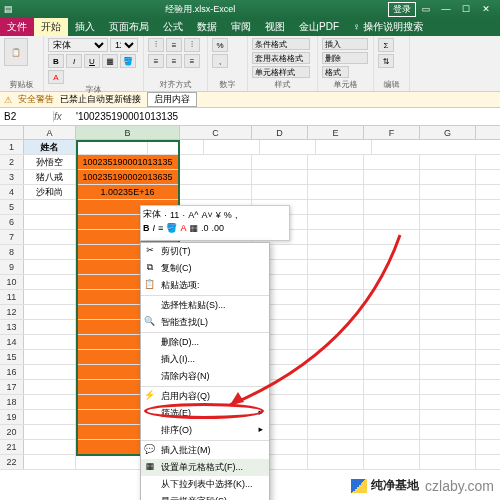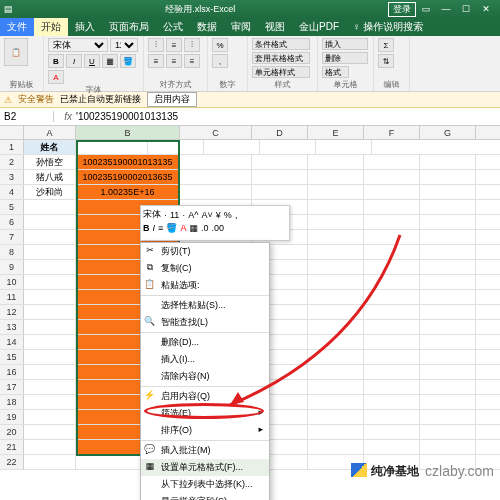--- a/index.html
+++ b/index.html
@@ -2,34 +2,34 @@
 <html><head>
 <meta charset="utf-8">
 <style>
 * { box-sizing: border-box; margin: 0; padding: 0; font-family: "Microsoft YaHei", Arial, sans-serif; }
 body { background: #fff; width: 500px; height: 500px; overflow: hidden; position: relative; font-size: 10px; }
 .titlebar { background: linear-gradient(#2a7d4f,#1e6b3f); height: 18px; display: flex; align-items: center; color: #fff; font-size: 9px; padding: 0 4px; }
 .titlebar .spacer { flex: 1; }
 .titlebar .wbtn { width: 20px; text-align: center; cursor: pointer; }
 .tabs { background: #1e6b3f; height: 18px; display: flex; align-items: flex-end; font-size: 10px; color: #fff; }
 .tabs .tab { padding: 2px 7px; cursor: pointer; }
-.tabs .tab.file { background: #3b82f6; }
+.tabs .tab.file { background: #be185d; }
 .tabs .tab.active { background: #fef9c3; color: #222; }
 .ribbon { background: #f1f1f1; border-bottom: 1px solid #d0d0d0; height: 56px; display: flex; }
 .rgroup { border-right: 1px solid #e0e0e0; display: flex; flex-direction: column; justify-content: space-between; padding: 2px 4px 1px; }
 .rgroup .label { text-align: center; font-size: 8px; color: #666; }
 .rbtns { display: flex; gap: 2px; flex-wrap: wrap; }
 .rbtn { width: 16px; height: 14px; background: #e8e8e8; border: 1px solid #ccc; font-size: 8px; display: flex; align-items: center; justify-content: center; cursor: pointer; }
 .rbtn.big { width: 24px; height: 28px; }
 .rbtn.wide { width: 58px; height: 12px; font-size: 8px; justify-content: flex-start; padding-left: 2px; }
 .warnbar { background: #fff7e0; border-bottom: 1px solid #e0d090; height: 16px; display: flex; align-items: center; font-size: 9px; padding: 0 4px; gap: 6px; }
 .warnbar .btn { background: #fff; border: 1px solid #aaa; padding: 0 6px; cursor: pointer; }
 .fxbar { height: 18px; border-bottom: 1px solid #ccc; display: flex; align-items: center; font-size: 10px; }
 .fxbar .namebox { width: 54px; border-right: 1px solid #ccc; padding: 0 4px; }
-.fxbar .fx { width: 18px; text-align: right; color: #666; font-style: italic; }
+.fxbar .fx { width: 18px; text-align: left; color: #666; font-style: italic; }
 .fxbar .formula { flex: 1; padding: 0 4px; }
 .sheet { position: relative; }
 .colhdr { display: flex; background: #f3f3f3; border-bottom: 1px solid #ccc; height: 14px; font-size: 9px; color: #333; }
 .corner { width: 24px; border-right: 1px solid #ccc; }
 .ch { border-right: 1px solid #ccc; text-align: center; line-height: 14px; }
 .chA { width: 52px; } .chB { width: 104px; background: #d5e8d5; } .chC { width: 72px; } .chD { width: 56px; } .chE { width: 56px; } .chF { width: 56px; } .chG { width: 56px; }
 .rows { }
 .row { display: flex; height: 15px; border-bottom: 1px solid #e0e0e0; }
 .rh { width: 24px; background: #f3f3f3; border-right: 1px solid #ccc; text-align: center; font-size: 9px; line-height: 15px; color: #333; }
 .cell { border-right: 1px solid #e0e0e0; font-size: 9px; line-height: 15px; padding: 0 3px; text-align: center; overflow: hidden; white-space: nowrap; }
@@ -40,21 +40,21 @@
 .minitb { position: absolute; left: 140px; top: 205px; width: 150px; height: 36px; background: #fff; border: 1px solid #ccc; box-shadow: 1px 1px 4px rgba(0,0,0,.2); padding: 2px; font-size: 9px; }
 .minitb .r1 { display: flex; gap: 3px; align-items: center; }
 .minitb .r1 span { font-size: 9px; }
 .ctxmenu { position: absolute; left: 140px; top: 242px; width: 130px; background: #fff; border: 1px solid #bbb; box-shadow: 2px 2px 6px rgba(0,0,0,.25); font-size: 9px; }
 .ctxmenu .mi { padding: 2px 6px 2px 20px; position: relative; cursor: pointer; }
 .ctxmenu .mi.hl { background: #e8f0e8; }
 .ctxmenu .sep { border-top: 1px solid #ddd; margin: 1px 0; }
 .ctxmenu .ico { position: absolute; left: 3px; top: 2px; width: 12px; height: 12px; font-size: 9px; text-align: center; }
 .redcircle { position: absolute; left: 144px; top: 403px; width: 120px; height: 16px; border: 3px solid #e02020; border-radius: 50%/50%; pointer-events: none; }
 .arrow { position: absolute; pointer-events: none; }
-.watermark { position: absolute; right: 6px; bottom: 20px; display: flex; align-items: flex-start; gap: 4px; font-size: 12px; font-weight: bold; color: #222; }
+.watermark { position: absolute; right: 6px; bottom: 6px; display: flex; align-items: center; gap: 4px; font-size: 12px; font-weight: bold; color: #222; }
 .watermark .logo { width: 16px; height: 14px; background: linear-gradient(135deg,#2a6fd6 50%,#ffd040 50%); }
 .watermark .sub { font-size: 14px; color: #888; font-weight: normal; margin-left: 2px; }
 select, input { font-size: 9px; border: 1px solid #ccc; }
 </style>
 </head>
 <body>
 
 <div class="titlebar">
   <span>▤</span>
   <span class="spacer"></span>

